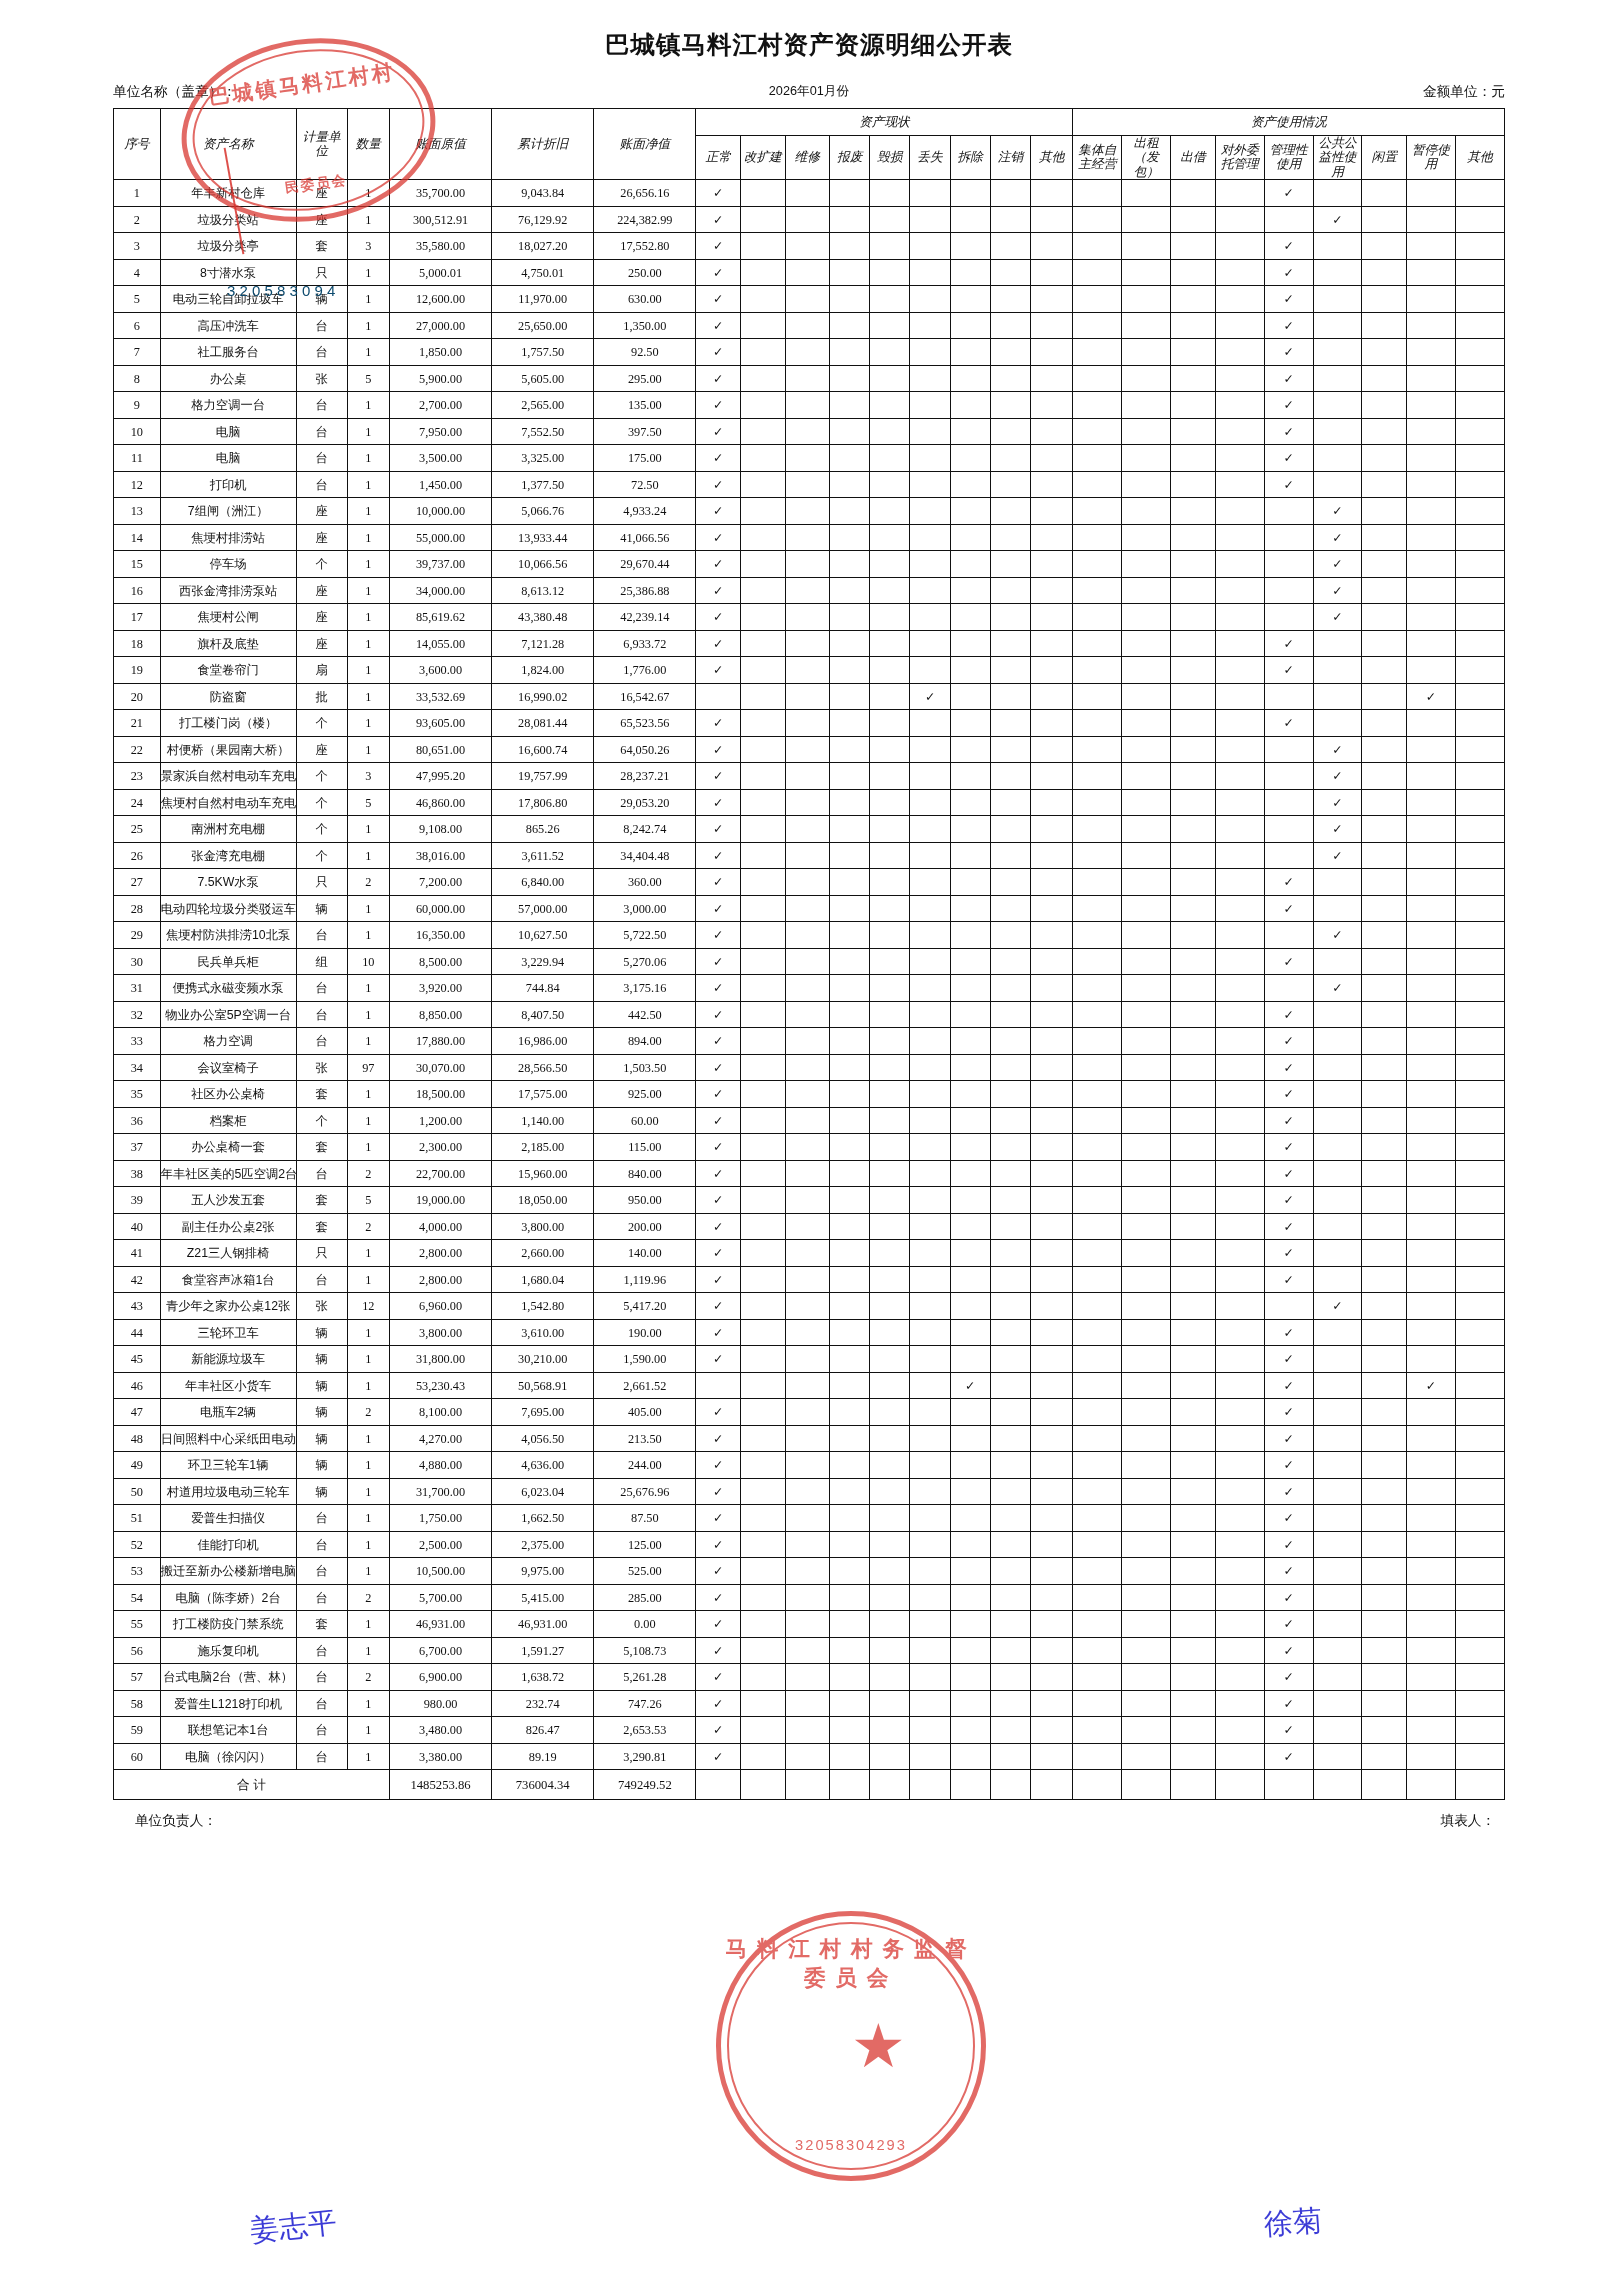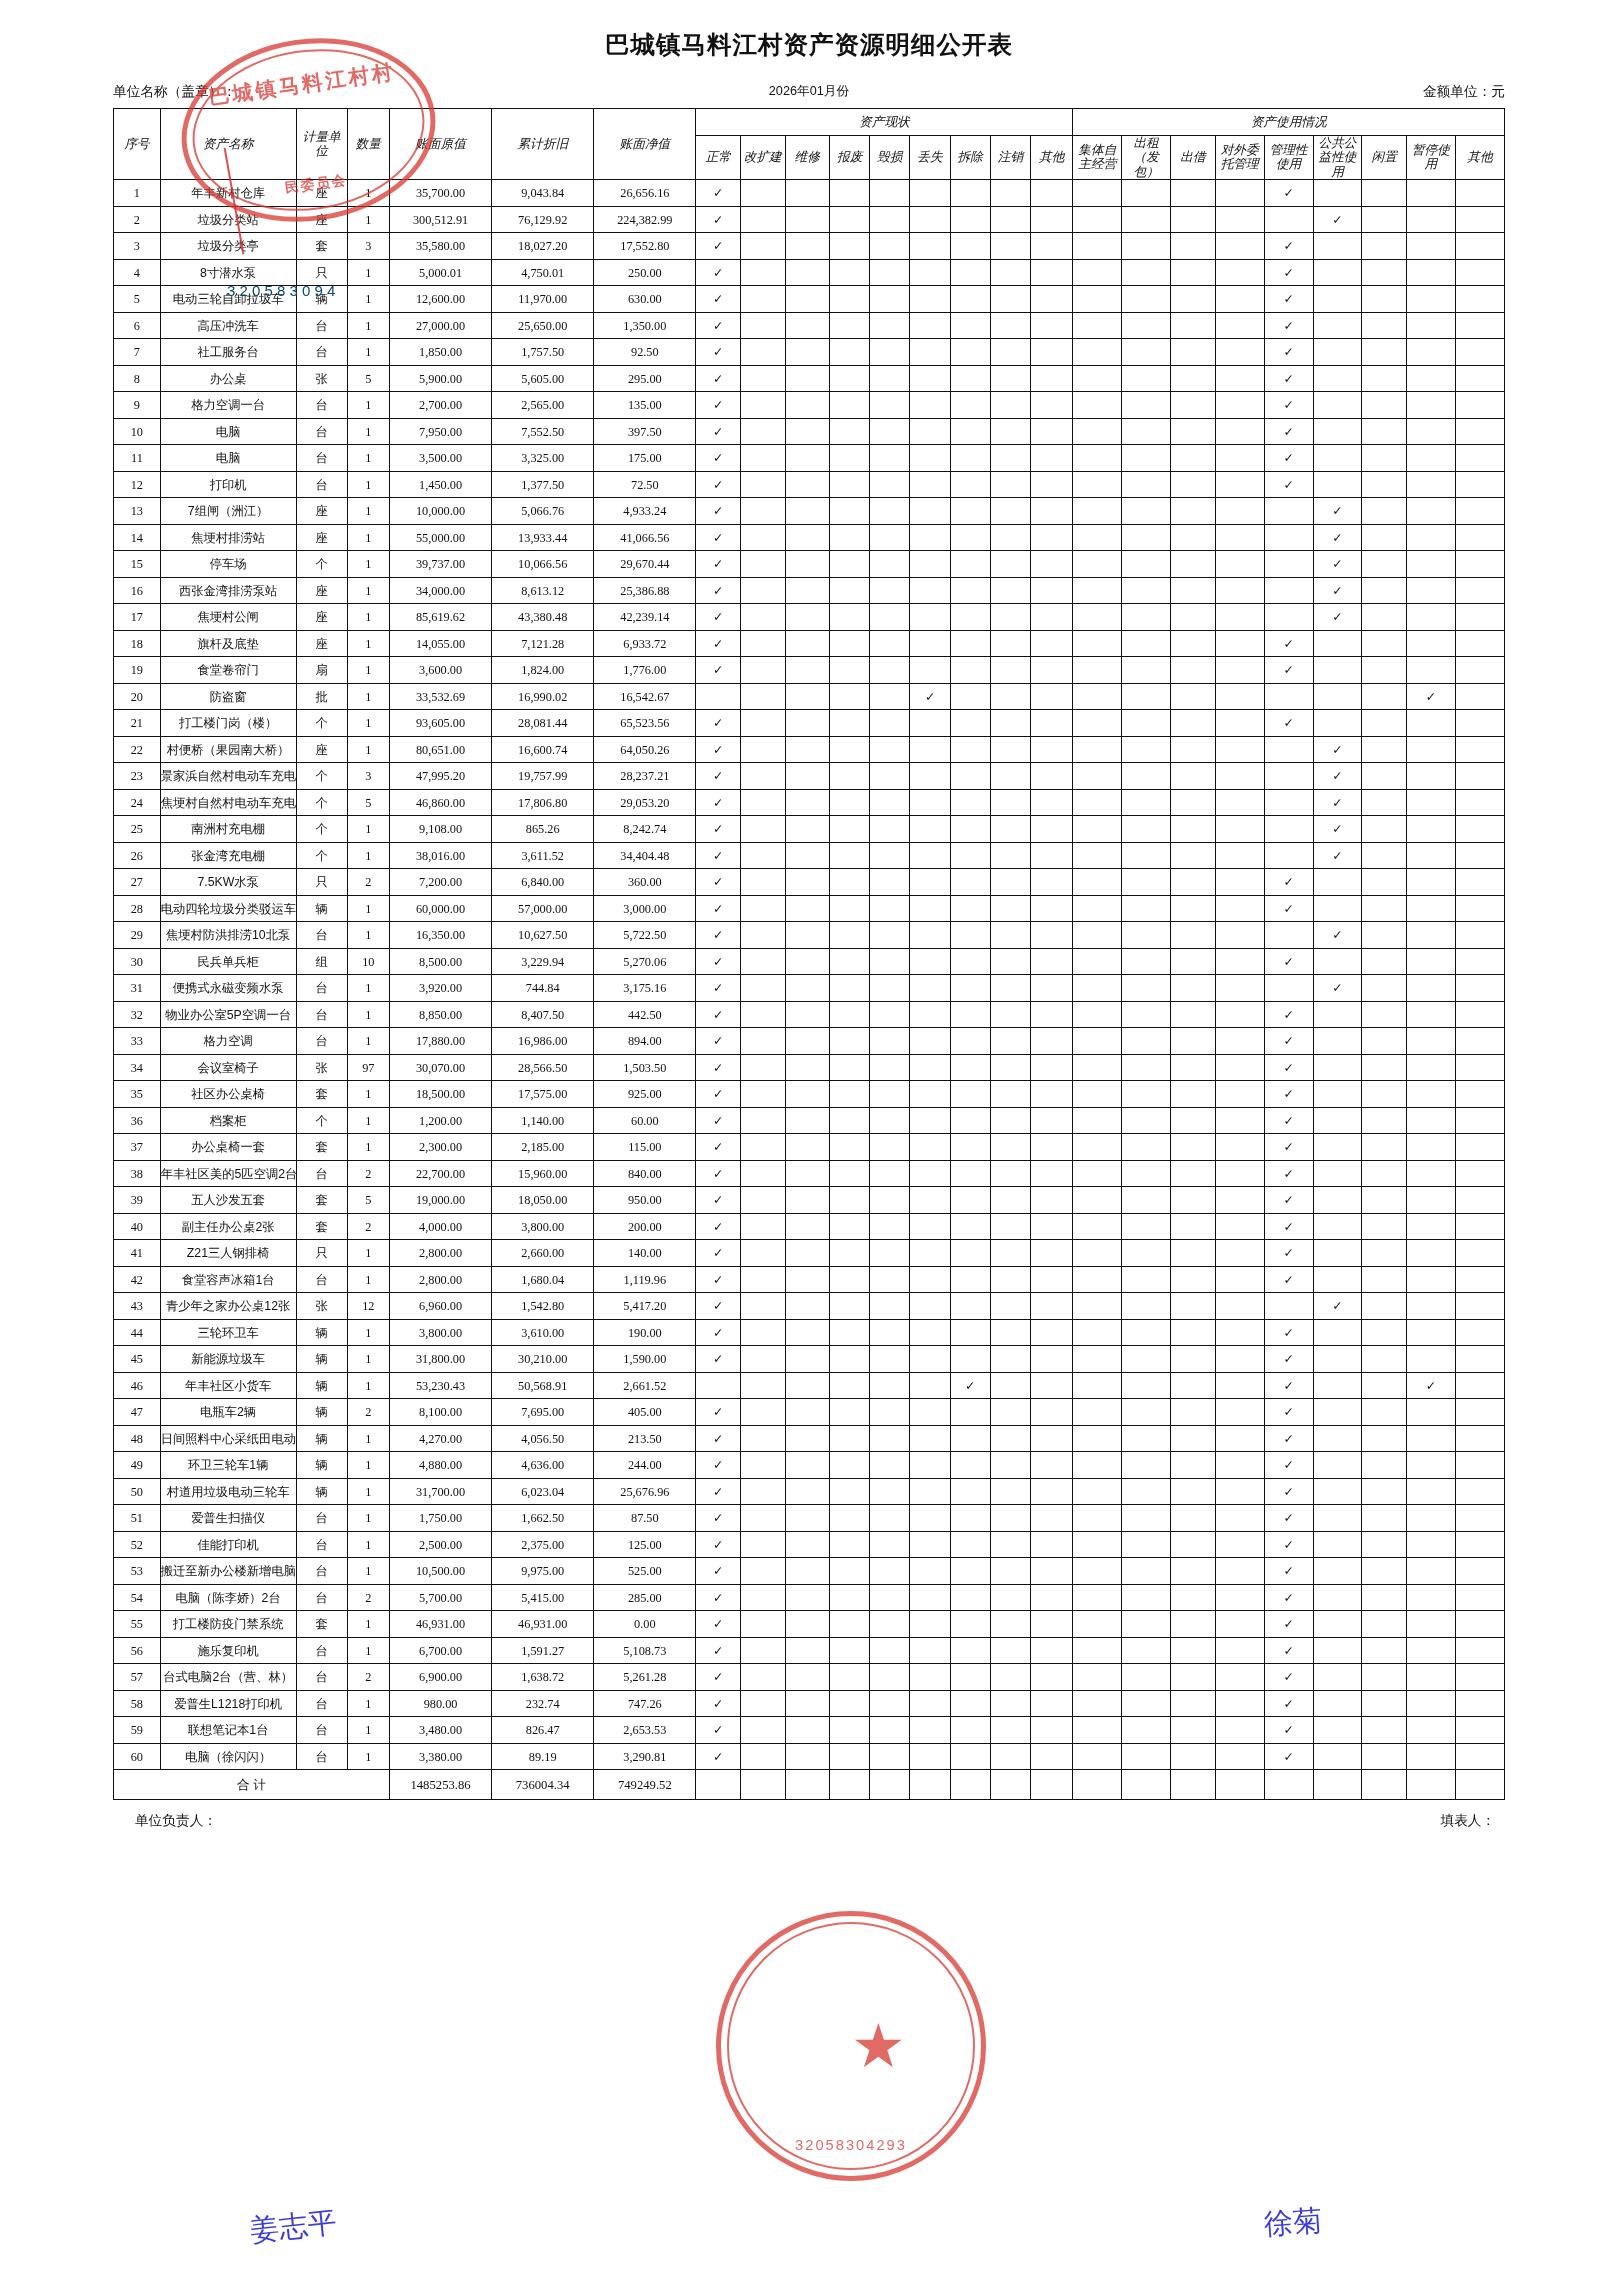--- a/index.html
+++ b/index.html
@@ -1772,20 +1772,21 @@
   <div class="seal seal1">
     <div class="rim"></div>
     <div class="seal-text t1">巴城镇马料江村村</div>
     <div class="seal-text t2">民委员会</div>
   </div>
   <div class="redmark" style="left:227px;top:282px;">3 2 0 5 8 3 0 9 4</div>
   <div class="vline" style="left:233px;top:147px;height:108px;transform:rotate(-10deg);"></div>
 
   <div class="seal seal2">
     <div class="rim"></div>
+    <div class="ring-top">马料江村村务监督委员会</div>
     <div class="star">★</div>
     <div class="ring-bot">32058304293</div>
   </div>
 
   <div class="sig sig1">姜志平</div>
   <div class="sig sig2">徐菊</div>
 </div>
 
 
 </body></html>

